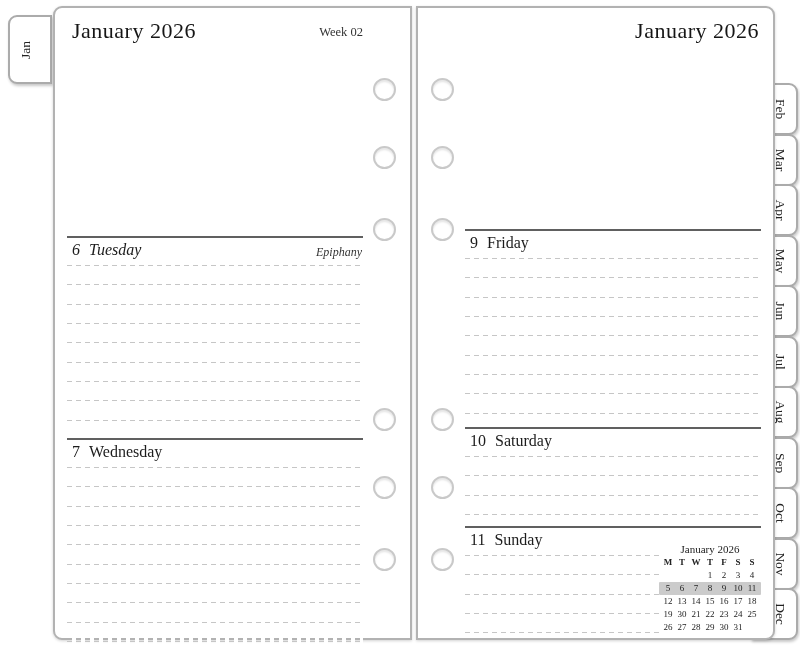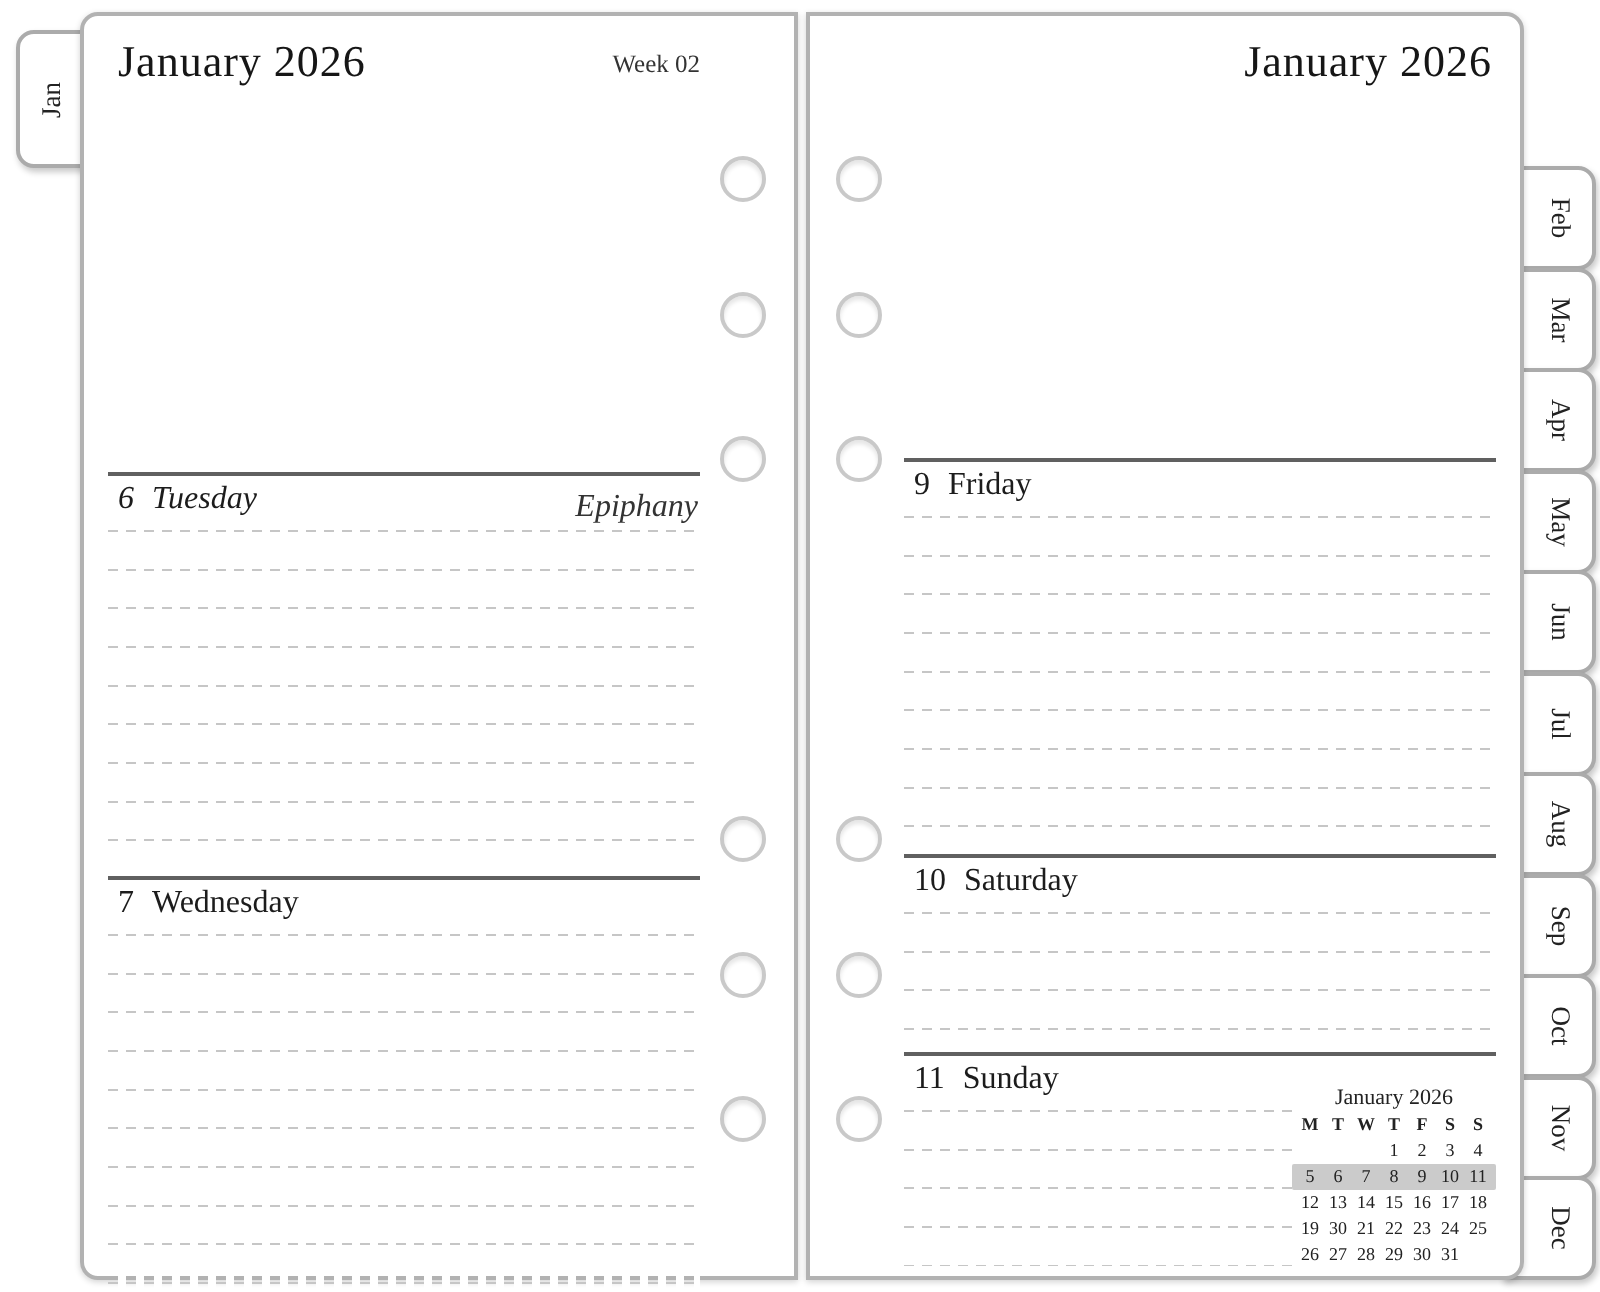--- a/index.html
+++ b/index.html
@@ -2,40 +2,40 @@
 <html><head>
 <meta charset="utf-8">
 <style>
   html,body{margin:0;padding:0;background:#fff;}
   body{width:800px;height:646px;overflow:hidden;position:relative;
        font-family:"Liberation Serif","DejaVu Serif",serif;color:#1c1c1c;}
   .stage{position:absolute;inset:0;}
 
   
   .page{position:absolute;top:6px;height:630px;width:355px;background:#fff;
-        border:2px solid #b2b2b2;box-shadow:0 1px 3px rgba(0,0,0,.18);z-index:2;}
+        border:2px solid #b2b2b2;box-shadow:0 1px 3px rgba(0,0,0,.18);z-index:2;margin-left:13px;}
   .page.left{left:40px;border-radius:9px 0 0 9px;}
   .page.right{left:403px;border-radius:0 9px 9px 0;}
 
   
   .page-header{position:absolute;top:0;height:39px;}
   .page.left .page-header{left:12px;right:47px;}
   .page.right .page-header{left:47px;right:12px;}
   .page-title{position:absolute;bottom:3px;font-size:22px;letter-spacing:.5px;color:#161616;}
   .page.left .page-title{left:5px;}
   .page.right .page-title{right:2px;}
   .week-label{position:absolute;right:0;bottom:7px;font-size:12.5px;color:#333;}
 
   
   .day{position:absolute;border-top:2px solid #606060;}
   .page.left .day{left:12px;right:47px;}
   .page.right .day{left:47px;right:12px;}
   .day-head{position:relative;padding:3px 0 0 5px;font-size:16px;color:#1c1c1c;}
   .day-num{display:inline-block;margin-right:9px;}
-  .day-note{position:absolute;right:1px;top:7px;font-size:16px;color:#333;}
+  .day-note{position:absolute;right:1px;top:7px;font-size:12px;color:#333;}
   .lines{position:absolute;left:0;right:0;top:27px;bottom:3px;
     background-image:
       repeating-linear-gradient(90deg, rgba(255,255,255,0) 0 5px, #ffffff 5px 9px),
       repeating-linear-gradient(180deg, #c6c6c6 0 1px, rgba(0,0,0,0) 1px 19.33px);}
 
   
   .hole{position:absolute;width:19px;height:19px;border-radius:50%;background:#fff;
         border:2.5px solid #c9c9c9;box-shadow:inset 0 2px 2px rgba(0,0,0,.10);}
   .page.left .hole{right:14px;}
   .page.right .hole{left:13px;}

